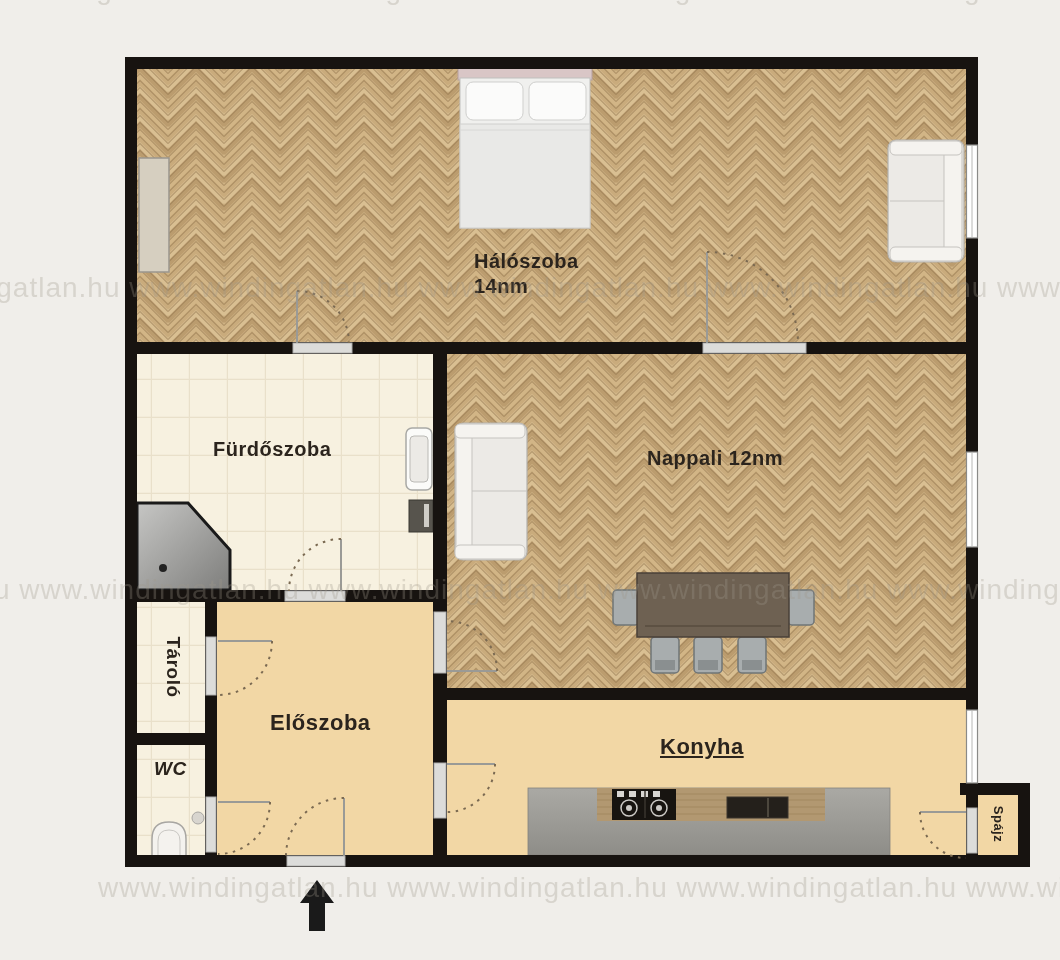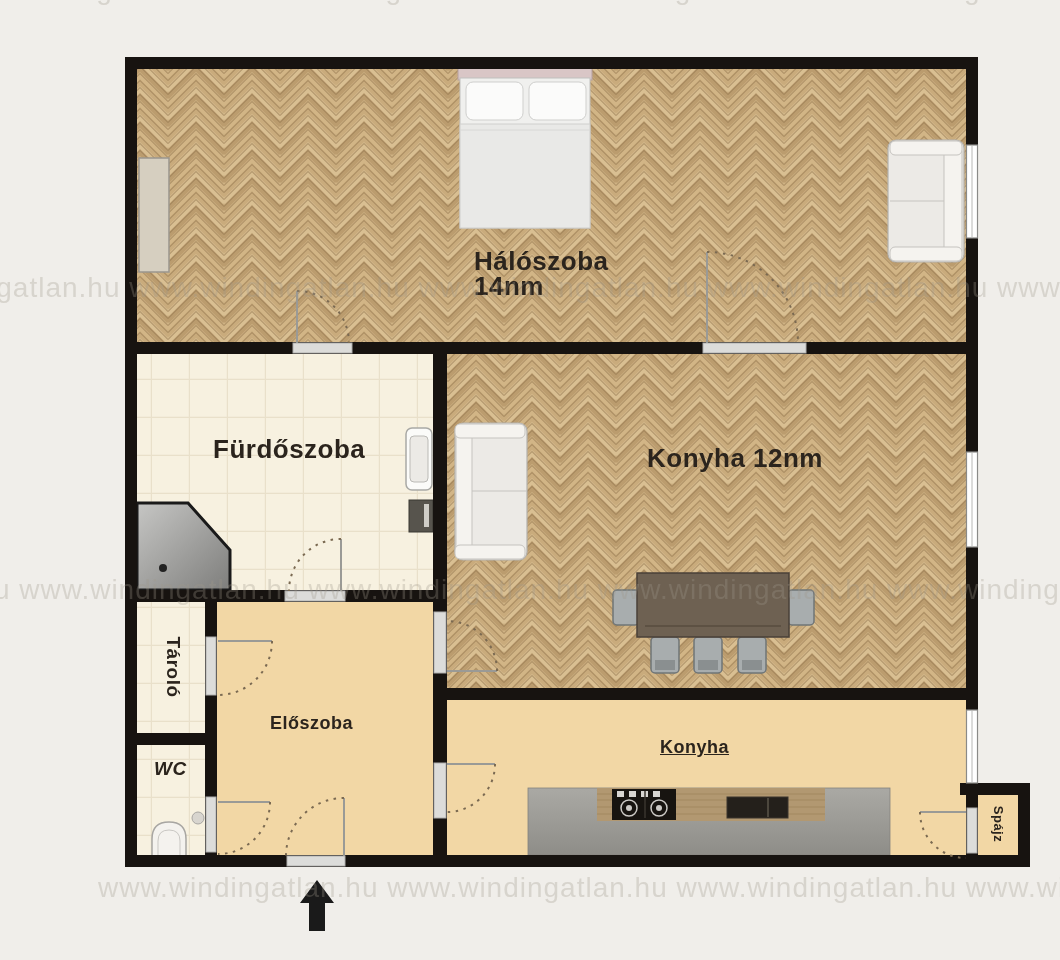--- a/index.html
+++ b/index.html
@@ -10,22 +10,22 @@
     overflow:hidden;
     font-family:"Liberation Sans", sans-serif;
   }
   #plan-svg{position:absolute;left:0;top:0;z-index:1;}
   .room-label{
     position:absolute;z-index:2;
     color:#2b241d;font-weight:700;
     white-space:nowrap;
     letter-spacing:0.5px;
   }
-  .lbl-20{font-size:26px;line-height:25px;}
-  .lbl-22{font-size:18px;line-height:26px;}
+  .lbl-20{font-size:20px;line-height:25px;}
+  .lbl-22{font-size:22px;line-height:26px;}
   .lbl-19{font-size:19px;line-height:23px;}
   .lbl-12{font-size:13px;line-height:15px;}
   .vertical{transform:translate(-50%,-50%) rotate(90deg);transform-origin:center center;}
   .watermark-row{
     position:absolute;z-index:3;
     font-size:28px;
     color:rgba(160,152,140,0.30);
     white-space:nowrap;
     pointer-events:none;
     letter-spacing:1px;
@@ -251,21 +251,21 @@
   </g>
 
   <path d="M309,931 L309,903 L300,903 L317,880 L334,903 L325,903 L325,931 Z" fill="#1a1a1a"></path>
 </svg>
 
 <div class="room-label lbl-20" style="left:474px;top:249px;">
   <div>Hálószoba</div>
   <div>14nm</div>
 </div>
 <div class="room-label lbl-20" style="left:213px;top:437px;">Fürdőszoba</div>
-<div class="room-label lbl-20" style="left:647px;top:446px;">Konyha 12nm</div>
+<div class="room-label lbl-20" style="left:647px;top:446px;">Nappali 12nm</div>
 <div class="room-label lbl-22" style="left:270px;top:710px;">Előszoba</div>
 <div class="room-label lbl-22" style="left:660px;top:734px;text-decoration:underline;">Konyha</div>
 <div class="room-label lbl-19" style="left:154px;top:757px;font-style:italic;">WC</div>
 <div class="room-label lbl-19 vertical" style="left:173px;top:667px;">Tároló</div>
 <div class="room-label lbl-12 vertical" style="left:998px;top:824px;">Spájz</div>
 
 <div class="watermark-row" style="left:-60px;top:-26px;">www.windingatlan.hu  www.windingatlan.hu  www.windingatlan.hu  www.windingatlan.hu  www.windingatlan.hu  www.windingatlan.hu</div>
 <div class="watermark-row" style="left:-160px;top:272px;">www.windingatlan.hu  www.windingatlan.hu  www.windingatlan.hu  www.windingatlan.hu  www.windingatlan.hu  www.windingatlan.hu</div>
 <div class="watermark-row" style="left:-270px;top:574px;">www.windingatlan.hu  www.windingatlan.hu  www.windingatlan.hu  www.windingatlan.hu  www.windingatlan.hu  www.windingatlan.hu</div>
 <div class="watermark-row" style="left:98px;top:872px;">www.windingatlan.hu  www.windingatlan.hu  www.windingatlan.hu  www.windingatlan.hu  www.windingatlan.hu  www.windingatlan.hu</div>

